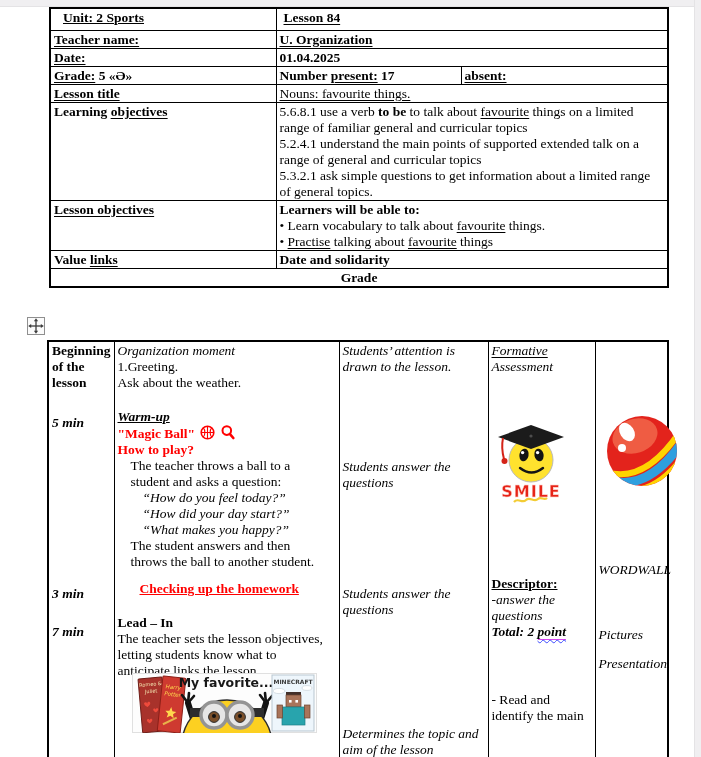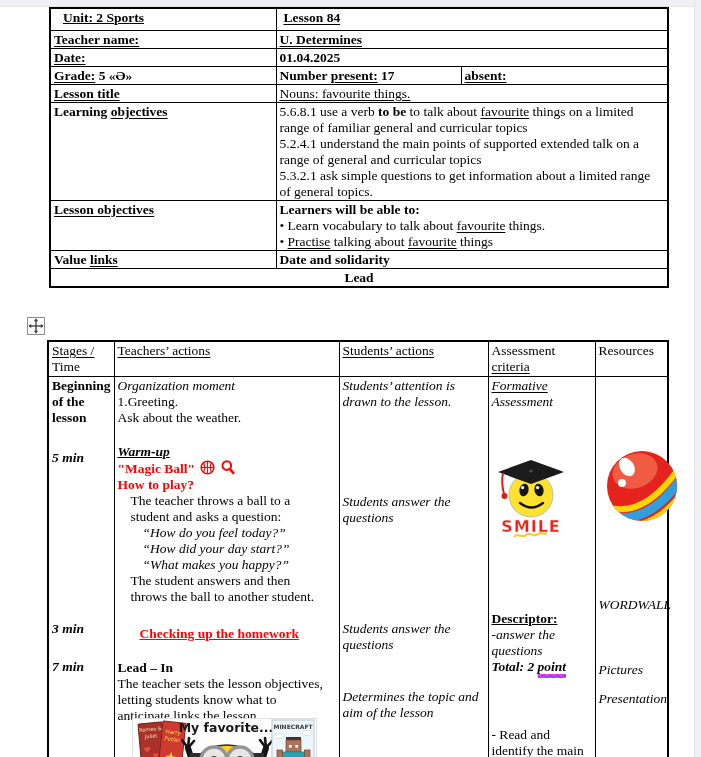--- a/index.html
+++ b/index.html
@@ -24,21 +24,21 @@
   .t2 td { border:1px solid #000; padding:1px 2px 0 3px; }
   .t2 .k1{width:66px}.t2 .k2{width:225px}.t2 .k3{width:149px}.t2 .k4{width:107px}.t2 .k5{width:73px}
 
   .b { font-weight:bold; } .i { font-style:italic; } .bi { font-weight:bold; font-style:italic; }
   .u { text-decoration:underline; }
   .biu { font-weight:bold; font-style:italic; text-decoration:underline; }
   .red { color:#ff0000; }
   .c { text-align:center; }
   .pl12 { padding-left:12px !important;text-decoration:underline; } .pl7 { padding-left:7px !important; }
   .sp { text-decoration-line:underline; text-decoration-style:wavy; text-decoration-color:#ff2014; text-decoration-thickness:1px; text-underline-offset:2px;text-decoration:underline; }
-  .pt { border-bottom:4px solid #d946ef; text-decoration-line:underline; text-decoration-style:wavy; text-decoration-color:#3b48ff; text-decoration-thickness:1px; text-underline-offset:3px; }
+  .pt { border-bottom:1px solid #d946ef; text-decoration-line:underline; text-decoration-style:wavy; text-decoration-color:#3b48ff; text-decoration-thickness:1px; text-underline-offset:3px; }
   .line { margin:0; }
   .ind1 { padding-left:13px; } .ind2 { padding-left:25px; } .indH { padding-left:22px; }
   .mb-icon { vertical-align:-2px; margin-left:2px; }
   svg { display:inline-block; }
   .imgblk svg { display:block; }
   .move-handle { position:absolute; left:27px; top:317px; width:18px; height:18px; cursor:move; }
 </style>
 </head>
 <body>
 
@@ -52,21 +52,21 @@
         <col class="c2">
         <col class="c3">
       </colgroup>
     <tbody>
       <tr style="height:22px">
         <td class="b pl12">Unit: 2 Sports</td>
         <td colspan="2" class="b pl7"><span class="sp">Lesson 84</span></td>
       </tr>
       <tr style="height:17px">
         <td class="b"><span class="sp">Teacher name:</span></td>
-        <td colspan="2" class="b"><span class="sp">U. Determines</span></td>
+        <td colspan="2" class="b"><span class="sp">U. Organization</span></td>
       </tr>
       <tr style="height:17px">
         <td class="b"><span class="sp">Date:</span></td>
         <td colspan="2" class="b">01.04.2025</td>
       </tr>
       <tr style="height:18px">
         <td class="b"><span class="sp">Grade:</span><span> 5 «Ә»</span></td>
         <td class="b"><span>Number </span><span class="sp">present:</span><span> 17</span></td>
         <td class="b"><span class="sp">absent:</span></td>
       </tr>
@@ -88,21 +88,21 @@
           <div class="line b">Learners will be able to:</div>
           <div class="line"><span>• Learn vocabulary to talk about </span><span class="sp">favourite</span><span> things.</span></div>
           <div class="line"><span>• </span><span class="sp">Practise</span><span> talking about </span><span class="sp">favourite</span><span> things</span></div>
         </td>
       </tr>
       <tr style="height:17px">
         <td class="b"><span>Value </span><span class="sp">links</span></td>
         <td colspan="2" class="b">Date and solidarity</td>
       </tr>
       <tr style="height:18px">
-        <td colspan="3" class="b c">Lead</td>
+        <td colspan="3" class="b c">Grade</td>
       </tr>
     </tbody>
   </table>
 
   <div class="move-handle">
     <svg width="18" height="18" viewBox="0 0 18 18">
       <rect x="0.5" y="0.5" width="17" height="17" fill="#fbfbfb" stroke="#8f8f8f"></rect>
       <g stroke="#3c3c3c" stroke-width="1.3">
         <line x1="9" y1="3.5" x2="9" y2="14.5"></line>
           <line x1="3.5" y1="9" x2="14.5" y2="9"></line>
@@ -118,33 +118,20 @@
 
   <table class="t2">
     <colgroup>
         <col class="k1">
         <col class="k2">
         <col class="k3">
         <col class="k4">
         <col class="k5">
       </colgroup>
     <tbody>
-      <tr style="height:35px">
-        <td>
-          <div class="line"><span class="sp">Stages /</span></div>
-          <div class="line">Time</div>
-        </td>
-        <td><span class="sp">Teachers’ actions</span></td>
-        <td><span class="sp">Students’ actions</span></td>
-        <td>
-          <div class="line">Assessment</div>
-          <div class="line"><span class="sp">criteria</span></div>
-        </td>
-        <td>Resources</td>
-      </tr>
 
       <tr>
 
         <td style="height:420px">
           <div class="line b">Beginning</div>
           <div class="line b">of the</div>
           <div class="line b">lesson</div>
           <div class="line bi" style="margin-top:24px">5 min</div>
           <div class="line bi" style="margin-top:155px">3 min</div>
           <div class="line bi" style="margin-top:22px">7 min</div>
@@ -167,21 +154,21 @@
             </svg>
           </div>
           <div class="line b red">How to play?</div>
           <div class="line ind1">The teacher throws a ball to a</div>
           <div class="line ind1">student and asks a question:</div>
           <div class="line i ind2">“How do you feel today?”</div>
           <div class="line i ind2">“How did your day start?”</div>
           <div class="line i ind2">“What makes you happy?”</div>
           <div class="line ind1">The student answers and then</div>
           <div class="line ind1">throws the ball to another student.</div>
-          <div class="line b red u indH" style="margin-top:21px">Checking up the homework</div>
+          <div class="line b red u indH" style="margin-top:11px">Checking up the homework</div>
           <div class="line b" style="margin-top:18px">Lead – In</div>
           <div class="line">The teacher sets the lesson objectives,</div>
           <div class="line">letting students know what to</div>
           <div class="line">anticipate links the lesson.</div>
 
           <div class="imgblk" style="margin:-6px 0 0 14px; width:185px; height:60px;">
             <svg width="185" height="60" viewBox="0 0 185 60">
               <rect x="0.5" y="0.5" width="184" height="59" fill="#fdfdfd" stroke="#e0e0e0"></rect>
 
               <g transform="translate(6,6) rotate(-5)">
@@ -246,21 +233,21 @@
           </div>
         </td>
 
         <td class="i">
           <div class="line">Students’ attention is</div>
           <div class="line">drawn to the lesson.</div>
           <div class="line" style="margin-top:84px">Students answer the</div>
           <div class="line">questions</div>
           <div class="line" style="margin-top:95px">Students answer the</div>
           <div class="line">questions</div>
-          <div class="line" style="margin-top:36px">Determines the topic and</div>
+          <div class="line" style="margin-top:108px">Determines the topic and</div>
           <div class="line">aim of the lesson</div>
         </td>
 
         <td>
           <div class="line i"><span class="sp">Formative</span></div>
           <div class="line i">Assessment</div>
 
           <div class="imgblk" style="margin:49px 0 0 2px; width:74px; height:82px;">
             <svg width="74" height="82" viewBox="0 0 74 82">
               <circle cx="37" cy="36" r="22" fill="#ffe22e" stroke="#b9b9b9"></circle>

